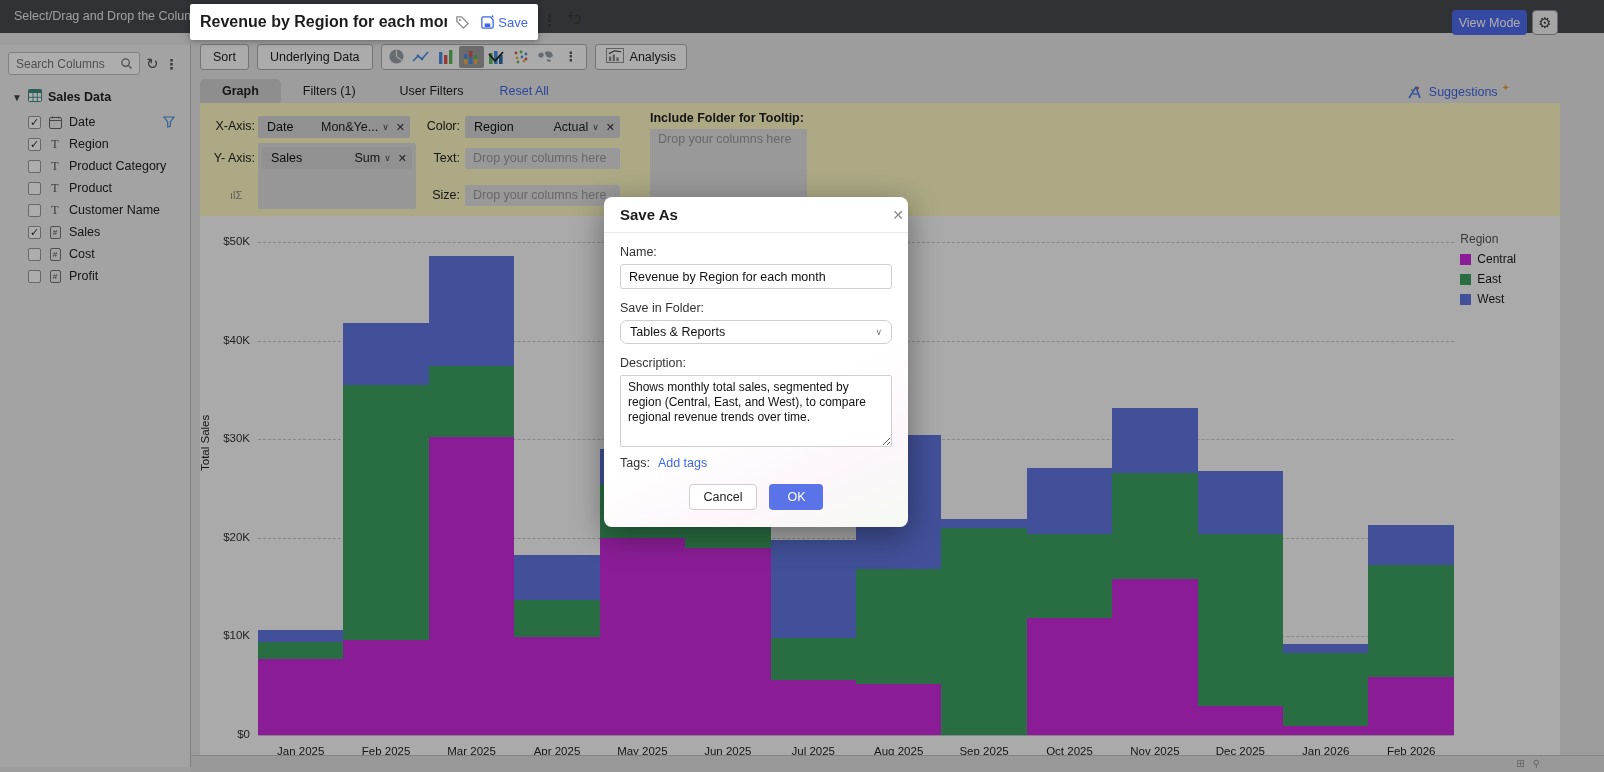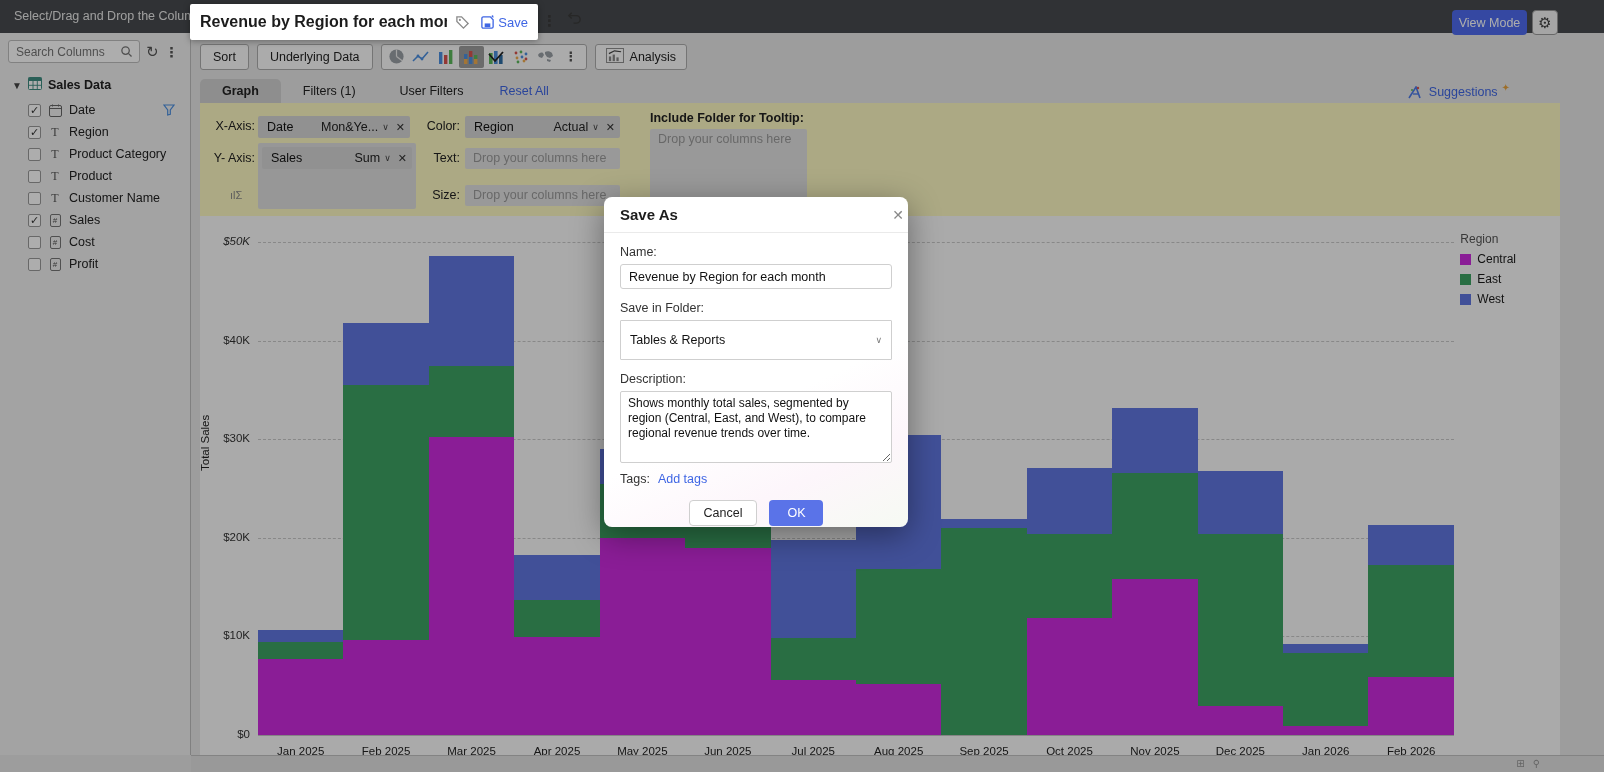--- a/index.html
+++ b/index.html
@@ -17,21 +17,21 @@
   .tbx-icon { margin-left:8px; display:flex; align-items:center; }
   #save-btn { display:flex; align-items:center; gap:3px; color:#3F66E4; font-size:13px; margin-left:10px; cursor:pointer; }
   #title-more { left:542px; top:12px; color:#3a3a3a; font-size:15px; font-weight:700; z-index:5; }
   #undo-icon { left:566px; top:10px; z-index:5; }
   #viewmode-btn { left:1452px; top:10px; width:75px; height:25px; background:#4E6BEF; color:#fff;
     border:none; border-radius:4px; font-size:12.5px; z-index:5; font-family:inherit; }
   #gear-box { left:1532px; top:10px; width:26px; height:25px; border:1px solid #9a9a9a; border-radius:4px;
     background:#F4F4F4; display:flex; align-items:center; justify-content:center; z-index:5; font-size:15px; color:#444; }
 
   
-  #sidebar { left:0; top:33px; width:191px; height:722px; background:#F1F1F1; border-right:1px solid #BDBDBD; z-index:4; }
+  #sidebar { left:0; top:45px; width:191px; height:722px; background:#F1F1F1; border-right:1px solid #BDBDBD; z-index:4; }
   #search-row { position:absolute; left:8px; top:7px; display:flex; align-items:center; gap:6px; }
   #search-input { width:132px; height:23px; border:1px solid #BFBFBF; border-radius:3px; background:#fff;
     font-size:12px; padding:0 22px 0 7px; font-family:inherit; color:#333; }
   #search-icon { position:absolute; left:112px; top:5px; }
   #refresh-icon { font-size:15px; color:#555; }
   #sidebar-more { font-size:14px; font-weight:700; color:#555; }
   #tree { position:absolute; left:0; top:38px; width:191px; }
   #tree-header { display:flex; align-items:center; gap:6px; padding:6px 0 6px 12px; }
   #tree-caret { font-size:10px; color:#444; }
   #table-name { font-weight:700; font-size:12.5px; color:#222; }
@@ -110,21 +110,21 @@
     background:linear-gradient(155deg,#ffffff 60%,#fdf6fb 80%,#f6faf3 100%);
     box-shadow:0 8px 32px rgba(0,0,0,.4); }
   #modal-header { height:36px; display:flex; align-items:center; justify-content:space-between;
     padding:0 4px 0 16px; border-bottom:1px solid #EAEAEA; }
   #modal-title { font-size:15px; font-weight:700; color:#1c1c1c; }
   #modal-close { color:#888; font-size:14px; }
   #modal-body { padding:12px 16px 0 16px; }
   .m-label { font-size:12.5px; color:#333; margin-bottom:5px; }
   #name-input { width:272px; height:25px; border:1px solid #CFCFCF; border-radius:3px; font-size:12.5px;
     padding:0 8px; font-family:inherit; color:#111; margin-bottom:12px; }
-  #folder-select { width:272px; height:40px; border:1px solid #CFCFCF; border-radius:1px; background:#fff;
+  #folder-select { width:272px; height:24px; border:1px solid #CFCFCF; border-radius:7px; background:#fff;
     display:flex; align-items:center; justify-content:space-between; padding:0 9px; margin-bottom:12px; }
   #folder-value { font-size:12.5px; color:#111; }
   #folder-chev { font-size:9px; color:#777; }
   #desc-area { width:272px; height:72px; border:1px solid #CFCFCF; border-radius:2px; font-size:12px;
     padding:4px 7px; font-family:inherit; color:#111; resize:vertical; line-height:1.25; margin-bottom:6px; background:#fff; }
   #tags-row { display:flex; gap:8px; align-items:center; margin-bottom:14px; }
   #tags-label { font-size:12.5px; color:#333; }
   #add-tags { color:#3F66E4; font-size:12.5px; }
   #modal-footer { display:flex; justify-content:center; gap:12px; }
   #cancel-btn { height:26px; padding:0 14px; background:#fff; border:1px solid #CFCFCF; border-radius:4px;
@@ -398,21 +398,21 @@
         <div class="gridline" style="top: 223.2px;"></div>
         <div class="gridline" style="top: 124.6px;"></div>
         <div class="gridline" style="top: 26px;"></div>
       </div>
     <div id="yticks">
         <div class="ytick" style="top: 512px;">$0</div>
         <div class="ytick" style="top: 413.4px;">$10K</div>
         <div class="ytick" style="top: 314.8px;">$20K</div>
         <div class="ytick" style="top: 216.2px;">$30K</div>
         <div class="ytick" style="top: 117.6px;">$40K</div>
-        <div class="ytick" style="top: 19px; font-style: italic;">$50K</div>
+        <div class="ytick" style="top: 19px;">$50K</div>
       </div>
     <div id="plot">
         <div class="bar-col">
           <div class="seg" style="height: 75.922px; background: rgb(204, 43, 221);"></div>
           <div class="seg" style="height: 16.762px; background: rgb(61, 162, 99);"></div>
           <div class="seg" style="height: 12.818px; background: rgb(97, 119, 224);"></div>
           <div class="month-label">Jan 2025</div>
         </div>
         <div class="bar-col">
           <div class="seg" style="height: 94.656px; background: rgb(204, 43, 221);"></div>

